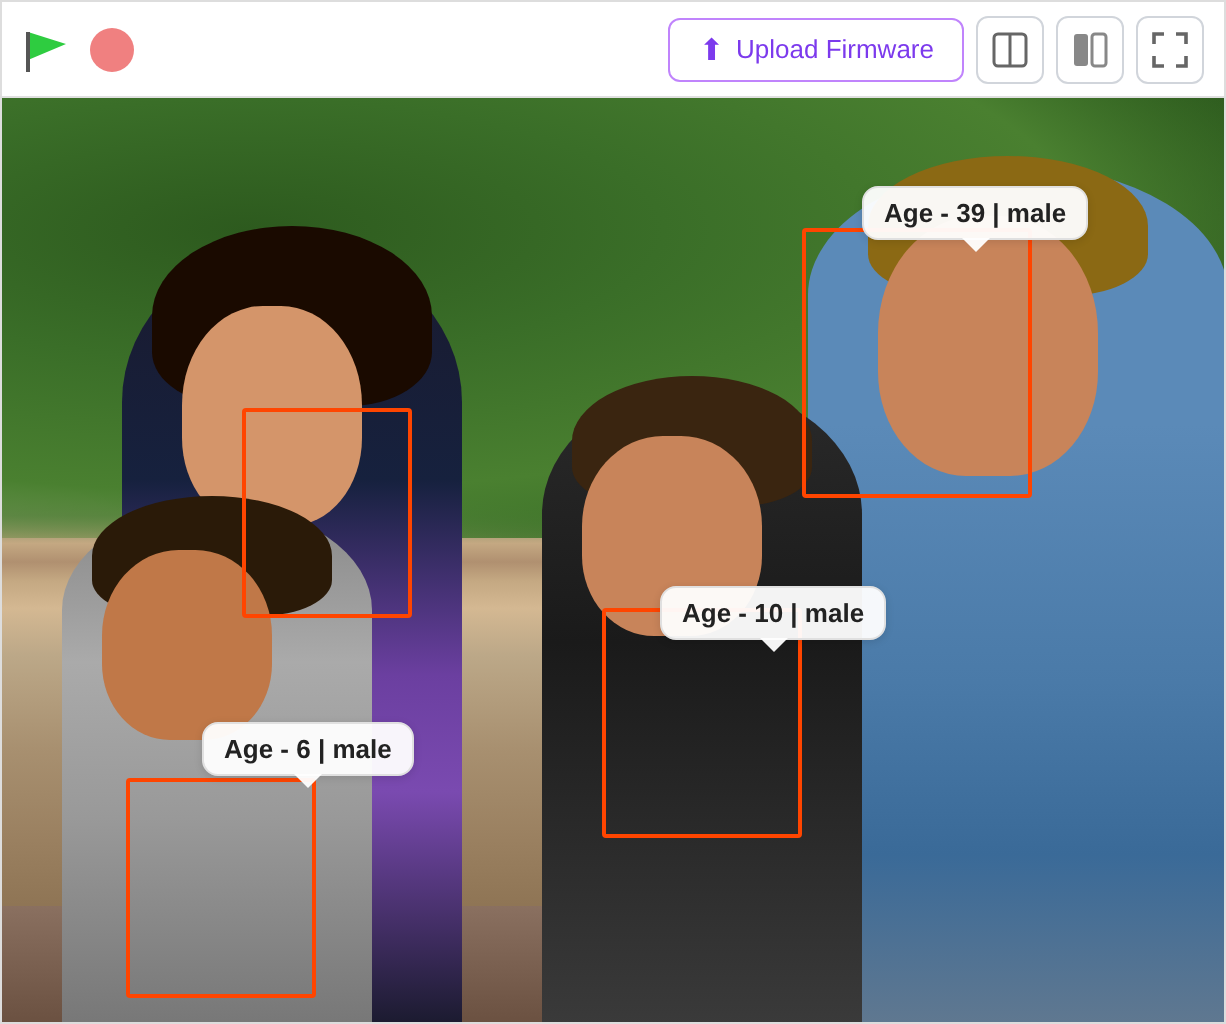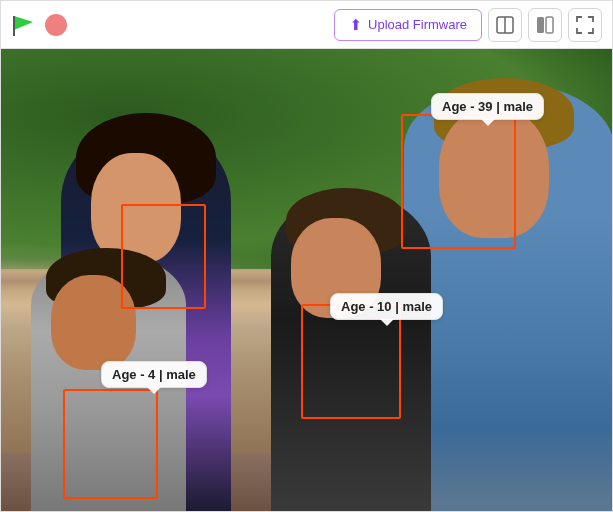--- a/index.html
+++ b/index.html
@@ -336,15 +336,15 @@
     <span>Age - 39 | male</span>
   </div>
 
   <div class="face-box" style="top:255px; left:300px; width:100px; height:115px;"></div>
   <div class="bubble bottom" style="top:220px; left:329px;margin-top:24px;">
     <span>Age - 10 | male</span>
   </div>
 
   <div class="face-box" style="top:340px; left:62px; width:95px; height:110px;"></div>
   <div class="bubble bottom" style="top:312px; left:100px;">
-    <span>Age - 4 | male</span>
+    <span>Age - 6 | male</span>
   </div>
 </div>
 
 </body></html>

